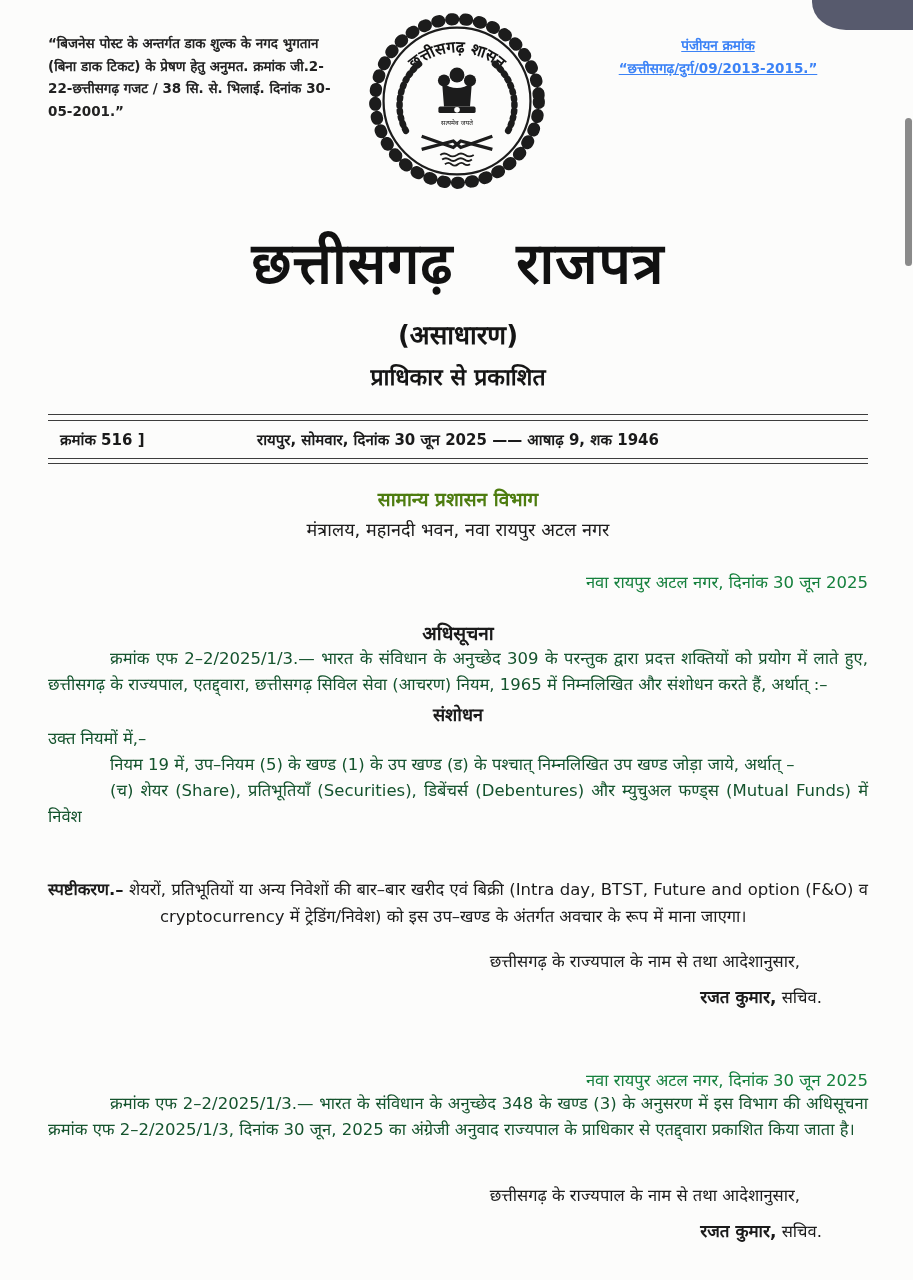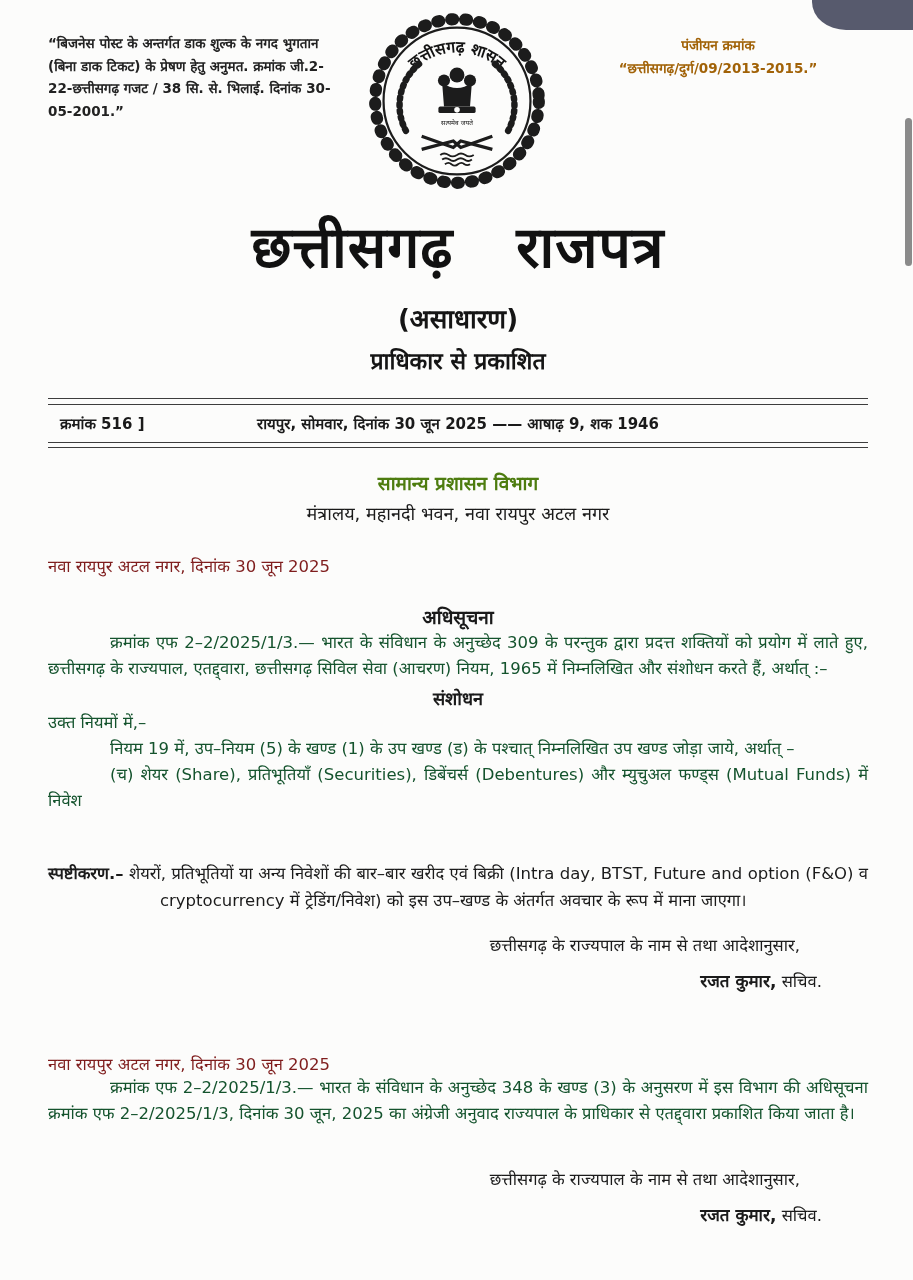--- a/index.html
+++ b/index.html
@@ -23,42 +23,42 @@
 
   
   .header-row{display:flex;justify-content:space-between;align-items:flex-start;padding-top:8px;}
   .permit-note{
     width:292px;font-size:13.5px;font-weight:700;line-height:1.68;
     padding-top:24px;color:#222;
   }
   .emblem-wrap{width:186px;flex:0 0 auto;margin-left:6px;}
   .reg-block{
     width:300px;text-align:center;font-size:13.5px;font-weight:700;
-    padding-top:26px;line-height:1.7;color:#a16207;
+    padding-top:26px;line-height:1.7;color:#3b82f6;text-decoration:underline;
   }
   .gazette-title{
     text-align:center;font-size:57px;font-weight:700;letter-spacing:1px;
-    word-spacing:42px;margin-top:8px;color:#111;
+    word-spacing:42px;margin-top:24px;color:#111;
   }
   .gazette-subtitle{text-align:center;font-size:26px;font-weight:700;margin-top:16px;color:#151515;}
   .publish-line{text-align:center;font-size:23px;font-weight:700;margin-top:8px;color:#151515;}
 
   
   .band{margin-top:22px;}
   .rule{border-top:1.5px solid #3d3d3d;}
   .rule.thin{border-top-width:1px;}
   .rule.g5{margin-top:5px;}
   .rule.g4{margin-top:4px;}
   .band-row{position:relative;text-align:center;font-size:15px;font-weight:700;padding:8px 0 9px;color:#1a1a1a;}
   .band-issue{position:absolute;left:12px;top:8px;text-align:center;}
 
   
   .dept-line{text-align:center;font-size:19px;font-weight:600;margin-top:22px;color:#4d7c0f;}
   .dept-address{text-align:center;font-size:18px;font-weight:500;margin-top:5px;color:#1a1a1a;}
-  .place-date{text-align:left;font-size:16.5px;font-weight:500;margin-top:29px;color:#7f1d1d;}
+  .place-date{text-align:right;font-size:16.5px;font-weight:500;margin-top:29px;color:#15803d;}
   .section-heading{text-align:center;font-size:19px;font-weight:600;margin-top:27px;color:#1a1a1a;}
   p.para{
     font-size:16.5px;line-height:1.58;text-align:justify;margin:0;color:#14532d;
   }
   .p1{margin-top:30px;text-indent:62px;}
   .amend-heading{text-align:center;font-size:18px;font-weight:600;margin-top:4px;color:#1a1a1a;}
   .inrules{margin-top:13px;}
   .p2{margin-top:17px;text-indent:62px;}
   .p3{margin-top:20px;text-indent:62px;}
   .explanation{

